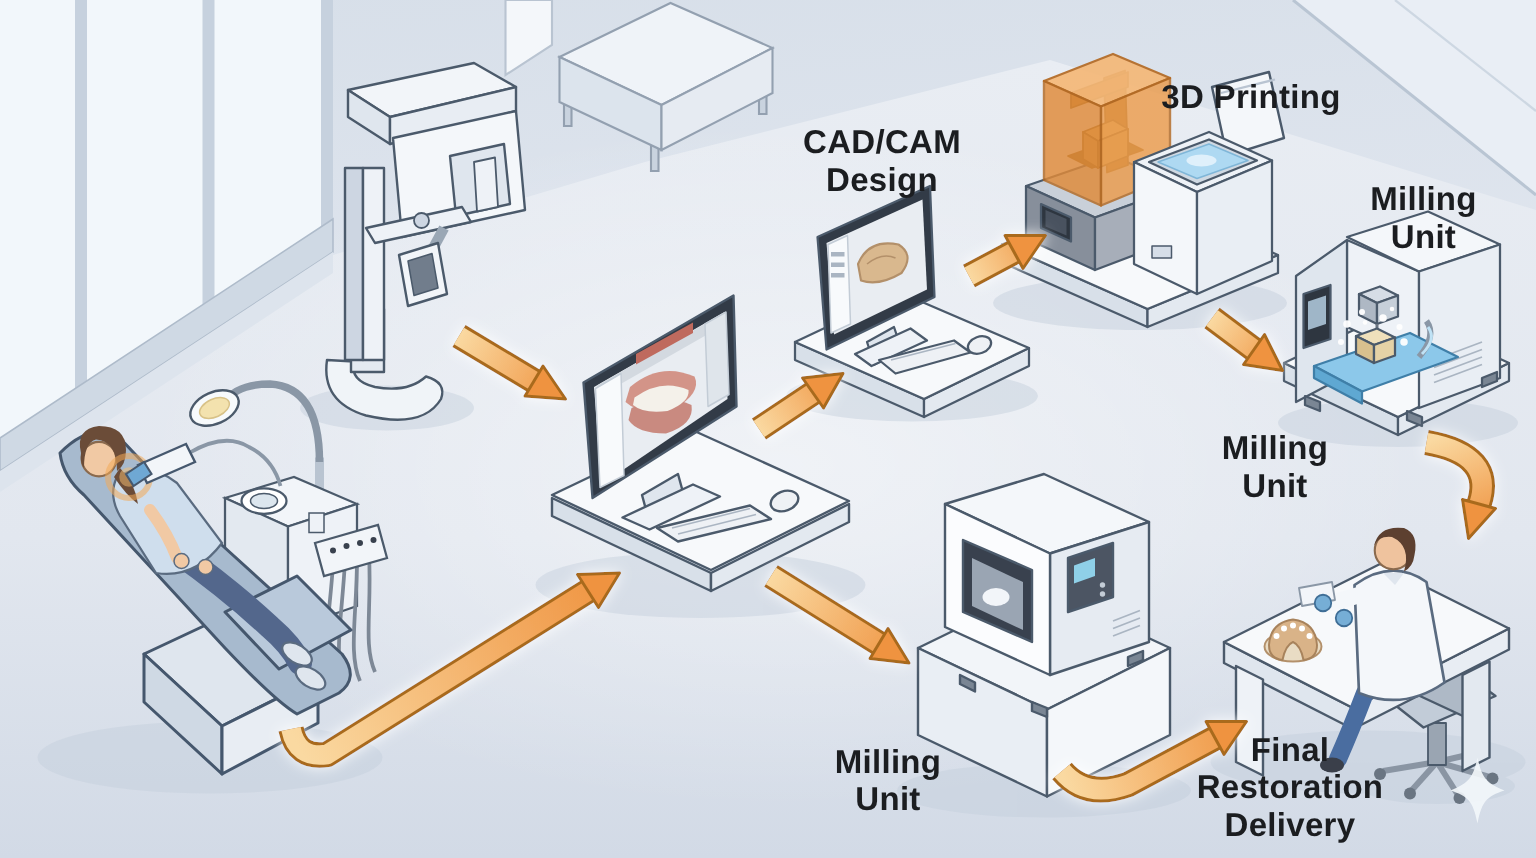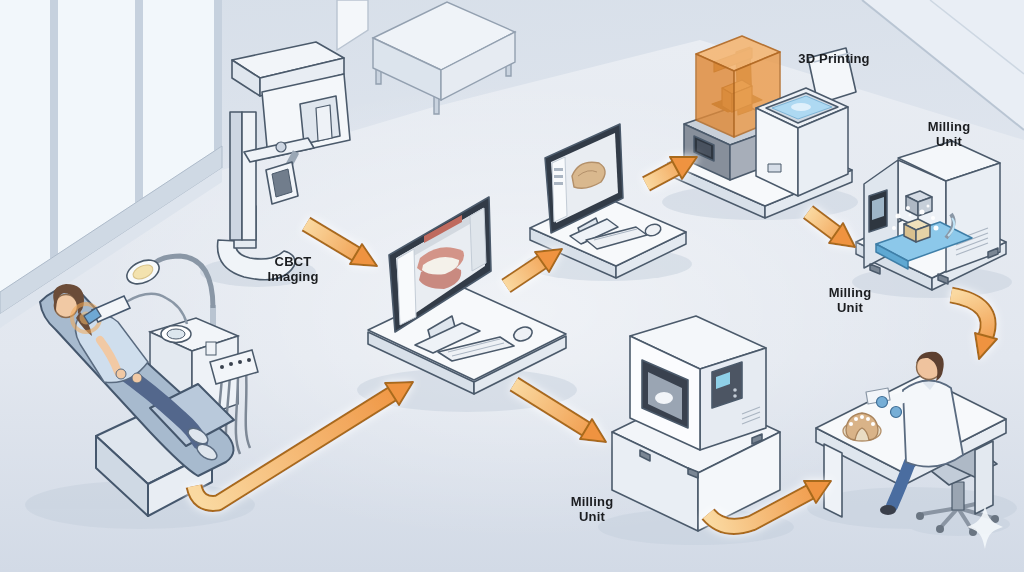--- a/index.html
+++ b/index.html
@@ -4,21 +4,21 @@
 <style>
   html,body{margin:0;padding:0;background:#9aa4b2;}
   #stage{
     position:relative;width:1024px;height:572px;overflow:hidden;
     font-family:"Liberation Sans",sans-serif;
     background:linear-gradient(175deg,#d7dfe9 0%,#dfe5ee 40%,#dde3ec 70%,#ccd6e2 100%);
   }
   #scene{position:absolute;left:0;top:0;}
   .lbl{
     position:absolute;transform:translateX(-50%);
-    color:#1b1d20;font-weight:700;font-size:13px;line-height:1.14;
+    color:#1b1d20;font-weight:700;font-size:22px;line-height:1.14;
     text-align:center;white-space:pre-line;letter-spacing:.2px;
   }
 </style>
 </head>
 <body>
 
 <div id="stage">
 
 <svg id="scene" width="1024" height="572" viewBox="0 0 1024 572">
   <defs>
@@ -433,23 +433,26 @@
     <g filter="url(#aglow)">
       <path d="M708,514 Q724,533 752,523 L810,492" stroke="#a96b1e" stroke-width="17" fill="none"></path>
       <path d="M708,514 Q724,533 752,523 L810,492" stroke="url(#ag8)" stroke-width="13" fill="none"></path>
       <polygon points="831,481 816,503 804,481" fill="#ef9340" stroke="#a96b1e" stroke-width="2"></polygon>
     </g>
   </g>
 
   <path d="M985,505 C988,519 991,522 1003,527 C991,531 988,534 985,549 C982,534 979,531 967,527 C979,522 982,519 985,505 Z" fill="#f3f7fb" opacity="0.9"></path>
 </svg>
 
-<div class="lbl" style="left:293px;top:255px;">CBCT
-Imaging</div>
+<div class="lbl" style="left:588px;top:82px;">CAD/CAM
+Design</div>
 <div class="lbl" style="left:834px;top:52px;">3D Printing</div>
 <div class="lbl" style="left:949px;top:120px;">Milling
 Unit</div>
 <div class="lbl" style="left:850px;top:286px;">Milling
 Unit</div>
 <div class="lbl" style="left:592px;top:495px;">Milling
 Unit</div>
+<div class="lbl" style="left:860px;top:487px;">Final
+Restoration
+Delivery</div>
 
 </div>
 
 </body></html>

